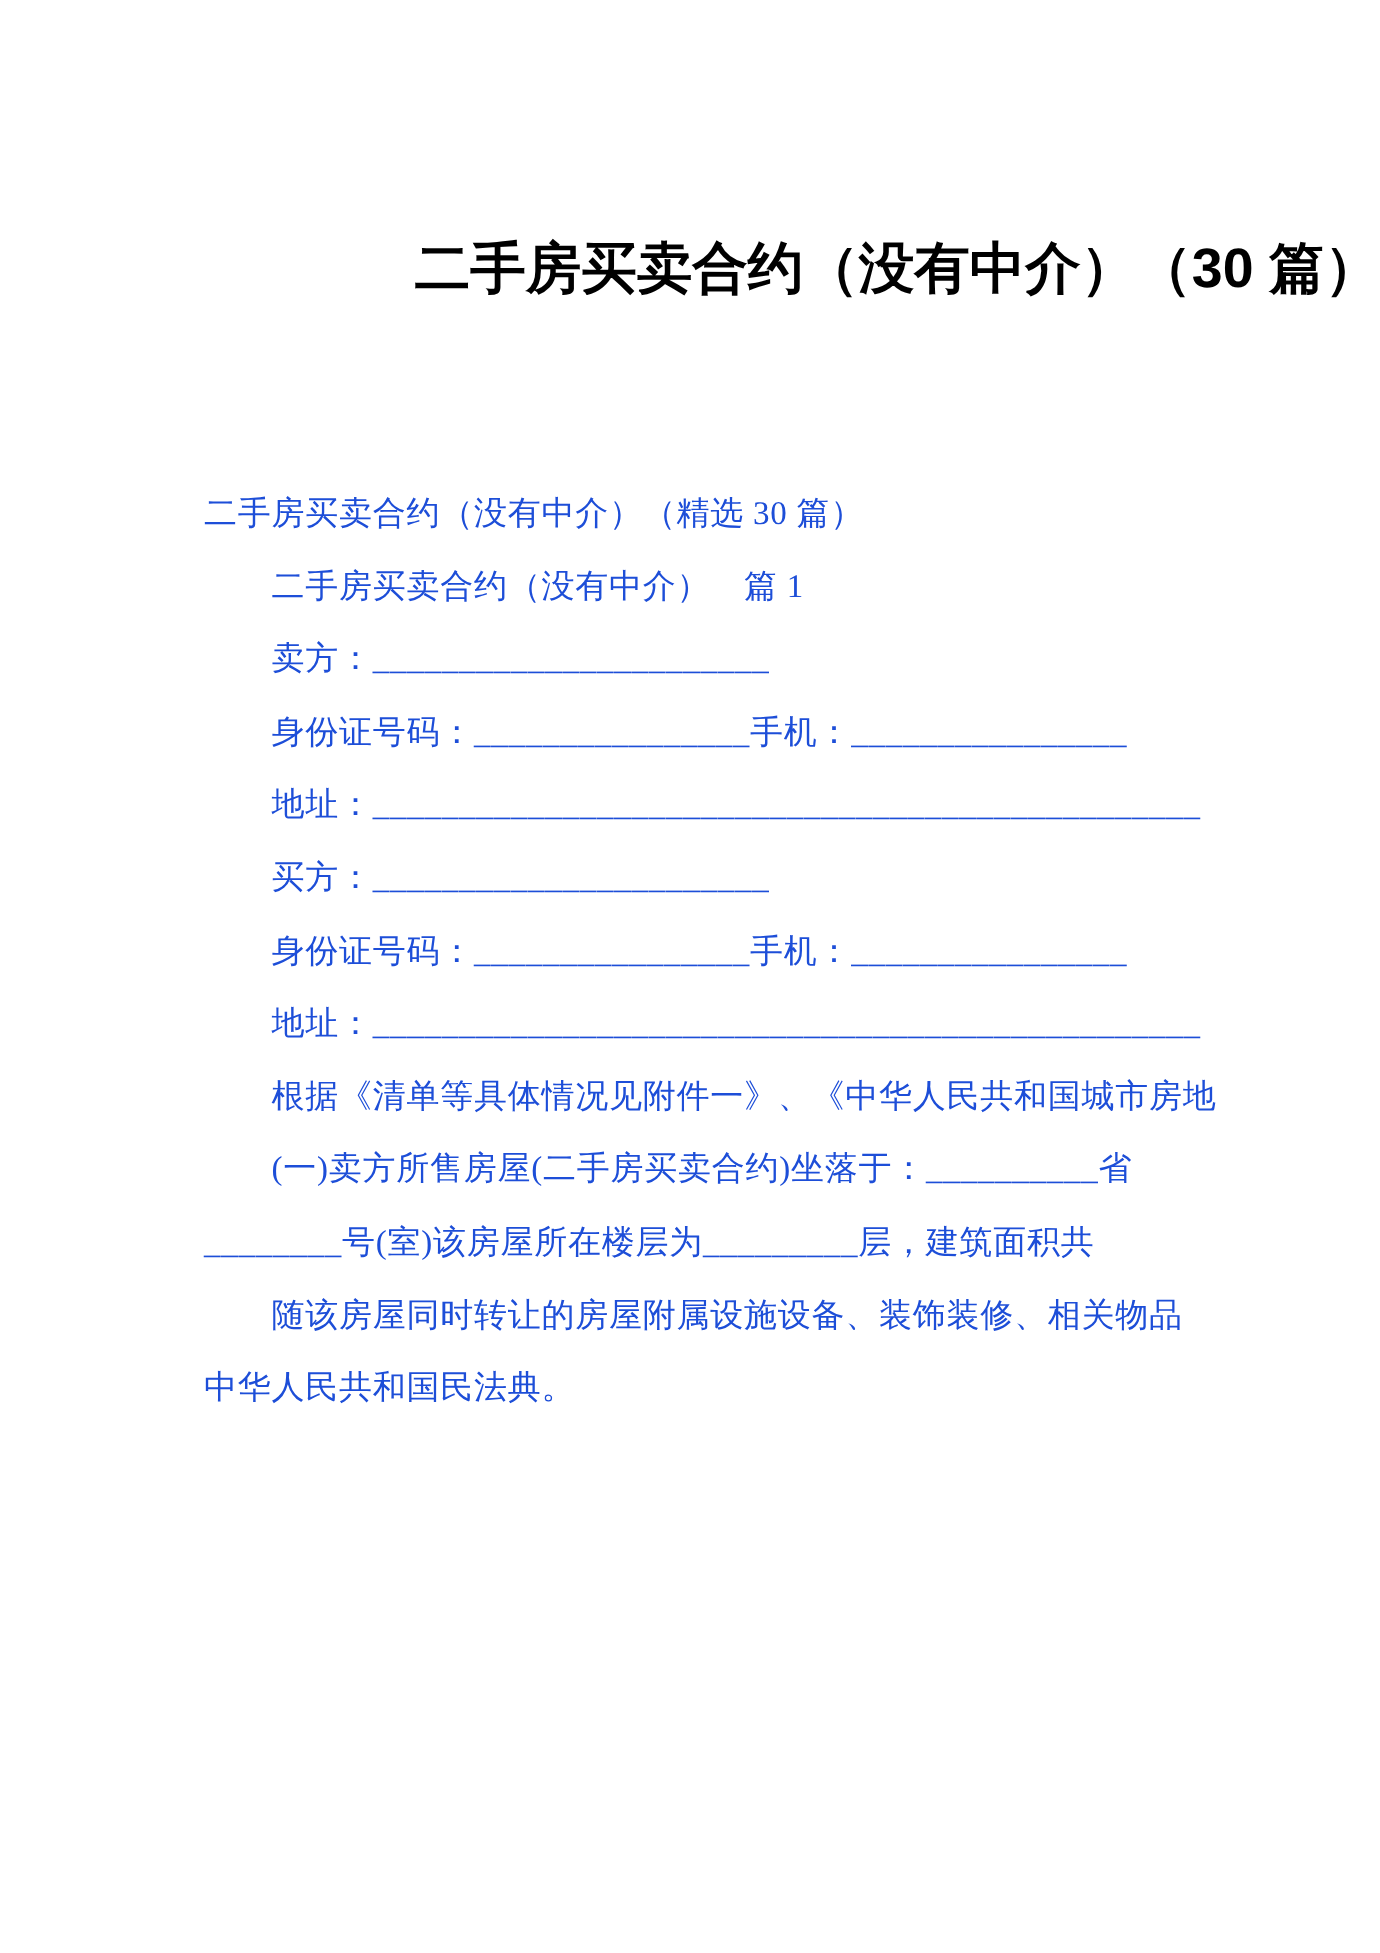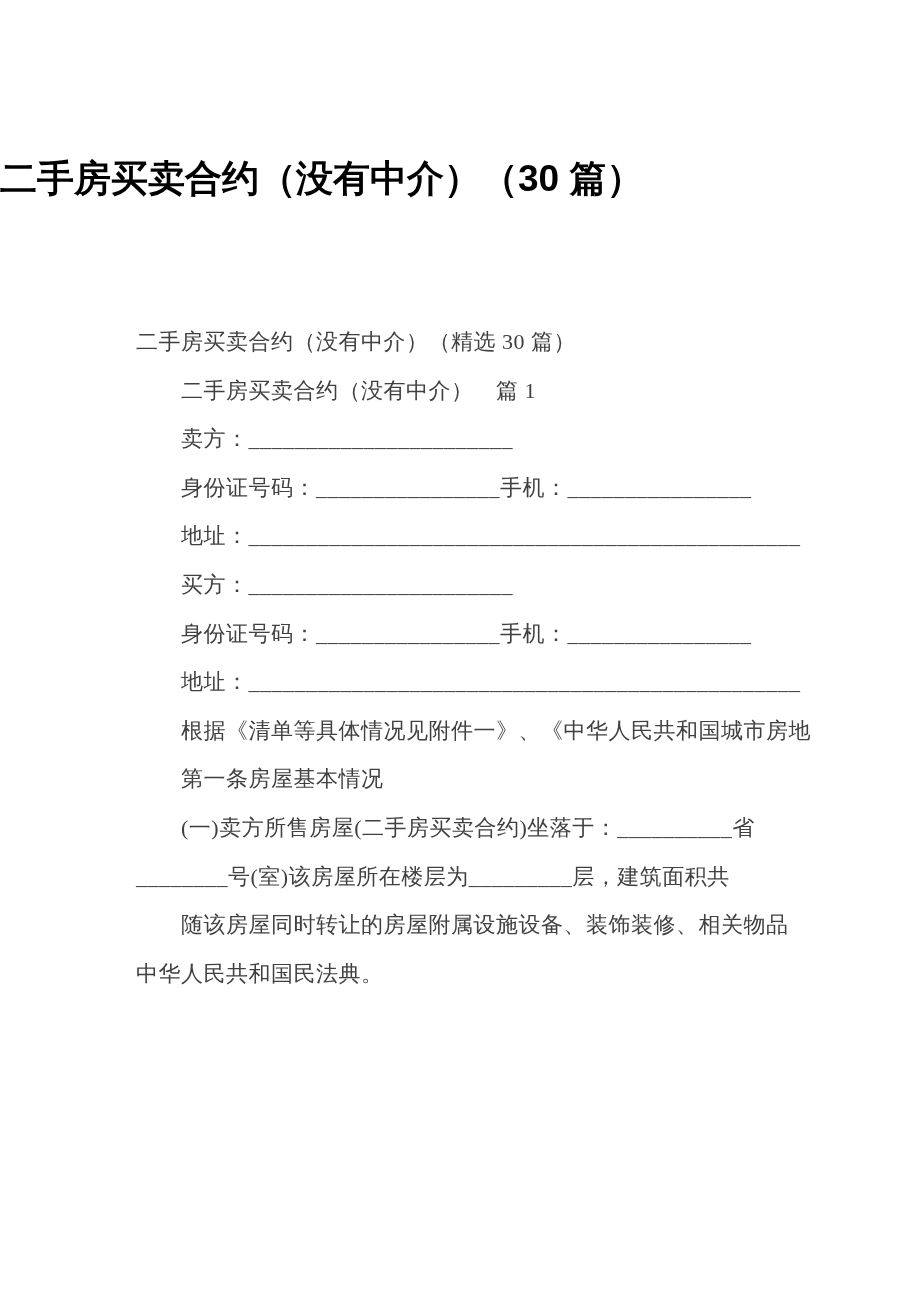--- a/index.html
+++ b/index.html
@@ -10,58 +10,57 @@
   .page {
     position: relative;
     width: 920px;
     height: 1302px;
     background: #ffffff;
     overflow: hidden;
   }
   .doc-title {
     margin: 0;
     padding-top: 157px;
-    text-align: left;
+    text-align: right;
     font-family: "Liberation Sans", "DejaVu Sans", sans-serif;
     font-weight: 700;
     font-size: 37px;
     line-height: 44px;
     color: #000000;
     letter-spacing: 0px;
     white-space: pre;
   }
   .doc-body {
     margin-top: 117px;
     padding-left: 136px;
     padding-right: 90px;
   }
   .doc-line {
     font-family: "Liberation Serif", "DejaVu Serif", serif;
     font-size: 22px;
     line-height: 48.6px;
-    color: #404040;
+    color: #1d4ed8;
     white-space: pre;
     letter-spacing: 0.5px;
   }
 </style>
 </head>
 <body>
 
 <div class="page">
   <h1 class="doc-title">二手房买卖合约（没有中介）（30 篇）</h1>
 
   <div class="doc-body">
     <div class="doc-line">二手房买卖合约（没有中介）（精选 30 篇）</div>
     <div class="doc-line">　　二手房买卖合约（没有中介）　篇 1</div>
     <div class="doc-line">　　卖方：_______________________</div>
     <div class="doc-line">　　身份证号码：________________手机：________________</div>
     <div class="doc-line">　　地址：________________________________________________</div>
     <div class="doc-line">　　买方：_______________________</div>
     <div class="doc-line">　　身份证号码：________________手机：________________</div>
     <div class="doc-line">　　地址：________________________________________________</div>
     <div class="doc-line">　　根据《清单等具体情况见附件一》、《中华人民共和国城市房地</div>
-    <div class="doc-line">　　第一条房屋基本情况</div>
     <div class="doc-line">　　(一)卖方所售房屋(二手房买卖合约)坐落于：__________省</div>
     <div class="doc-line">________号(室)该房屋所在楼层为_________层，建筑面积共</div>
     <div class="doc-line">　　随该房屋同时转让的房屋附属设施设备、装饰装修、相关物品</div>
     <div class="doc-line">中华人民共和国民法典。</div>
   </div>
 </div>
 
 </body></html>

